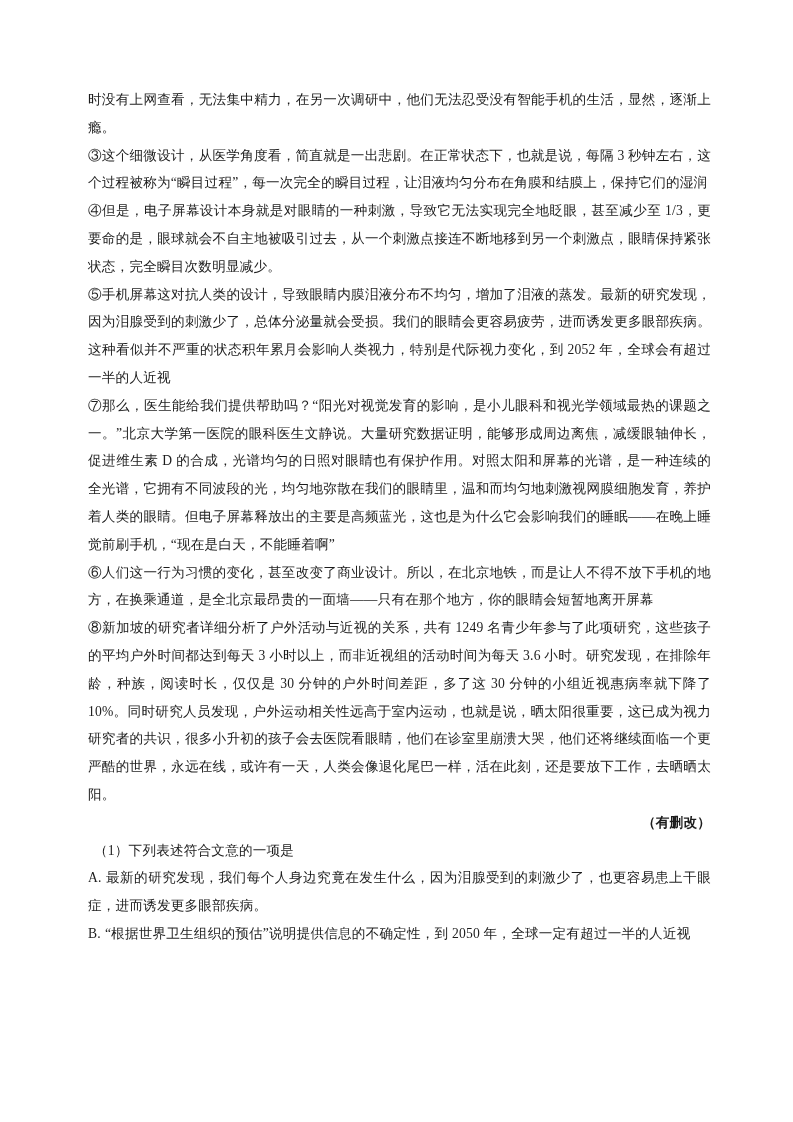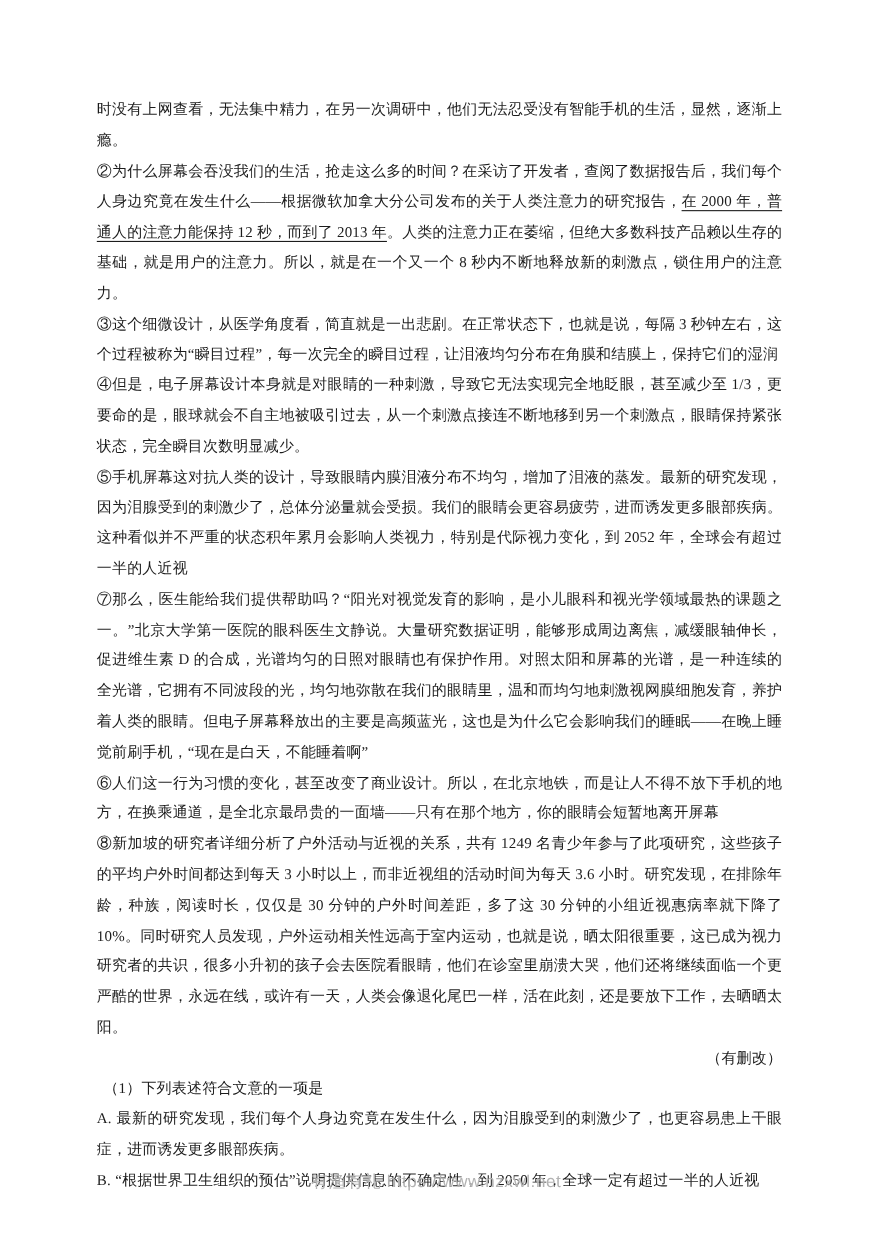--- a/index.html
+++ b/index.html
@@ -32,20 +32,21 @@
     padding: 0;
   }
   .seg { text-decoration: none; }
   .u {
     text-decoration: underline;
     text-underline-offset: 4px;
     text-decoration-thickness: 1px;
   }
   .source-note {
     text-align: right !important;
+    font-weight: bold;
   }
   .question-stem span {
     padding-left: 6px;
   }
   .option .opt-label {
     margin-right: 4px;
   }
   .footer {
     position: absolute;
     left: 0;
@@ -59,21 +60,20 @@
   }
 </style>
 </head>
 <body>
 
 <div class="page">
   <div class="content">
 
     <p><span class="seg">时没有上网查看，无法集中精力，在另一次调研中，他们无法忍受没有智能手机的生活，显然，逐渐上瘾。</span></p>
 
-    <p><span class="seg">②为什么屏幕会吞没我们的生活，抢走这么多的时间？在采访了开发者，查阅了数据报告后，我们每个人身边究竟在发生什么——根据微软加拿大分公司发布的关于人类注意力的研究报告，</span><span class="seg u">在 2000 年，普通人的注意力能保持 12 秒，而到了 2013 年</span><span class="seg">。人类的注意力正在萎缩，但绝大多数科技产品赖以生存的基础，就是用户的注意力。所以，就是在一个又一个 8 秒内不断地释放新的刺激点，锁住用户的注意力。</span></p>
 
     <p><span class="seg">③这个细微设计，从医学角度看，简直就是一出悲剧。在正常状态下，也就是说，每隔 3 秒钟左右，这个过程被称为“瞬目过程”，每一次完全的瞬目过程，让泪液均匀分布在角膜和结膜上，保持它们的湿润</span></p>
 
     <p><span class="seg">④但是，电子屏幕设计本身就是对眼睛的一种刺激，导致它无法实现完全地眨眼，甚至减少至 1/3，更要命的是，眼球就会不自主地被吸引过去，从一个刺激点接连不断地移到另一个刺激点，眼睛保持紧张状态，完全瞬目次数明显减少。</span></p>
 
     <p><span class="seg">⑤手机屏幕这对抗人类的设计，导致眼睛内膜泪液分布不均匀，增加了泪液的蒸发。最新的研究发现，因为泪腺受到的刺激少了，总体分泌量就会受损。我们的眼睛会更容易疲劳，进而诱发更多眼部疾病。这种看似并不严重的状态积年累月会影响人类视力，特别是代际视力变化，到 2052 年，全球会有超过一半的人近视</span></p>
 
     <p><span class="seg">⑦那么，医生能给我们提供帮助吗？“阳光对视觉发育的影响，是小儿眼科和视光学领域最热的课题之一。”北京大学第一医院的眼科医生文静说。大量研究数据证明，能够形成周边离焦，减缓眼轴伸长，促进维生素 D 的合成，光谱均匀的日照对眼睛也有保护作用。对照太阳和屏幕的光谱，是一种连续的全光谱，它拥有不同波段的光，均匀地弥散在我们的眼睛里，温和而均匀地刺激视网膜细胞发育，养护着人类的眼睛。但电子屏幕释放出的主要是高频蓝光，这也是为什么它会影响我们的睡眠——在晚上睡觉前刷手机，“现在是白天，不能睡着啊”</span></p>
 
     <p><span class="seg">⑥人们这一行为习惯的变化，甚至改变了商业设计。所以，在北京地铁，而是让人不得不放下手机的地方，在换乘通道，是全北京最昂贵的一面墙——只有在那个地方，你的眼睛会短暂地离开屏幕</span></p>
@@ -83,14 +83,13 @@
     <p class="source-note"><span class="seg">（有删改）</span></p>
 
     <p class="question-stem"><span class="seg">（1）下列表述符合文意的一项是</span></p>
 
     <p class="option"><span class="opt-label">A.</span><span class="seg">最新的研究发现，我们每个人身边究竟在发生什么，因为泪腺受到的刺激少了，也更容易患上干眼症，进而诱发更多眼部疾病。</span></p>
 
     <p class="option"><span class="opt-label">B.</span><span class="seg">“根据世界卫生组织的预估”说明提供信息的不确定性，到 2050 年，全球一定有超过一半的人近视</span></p>
 
   </div>
 
-  <div class="footer"><span>有渔有礼 https://www.nzxwl.net</span></div>
 </div>
 
 </body></html>

